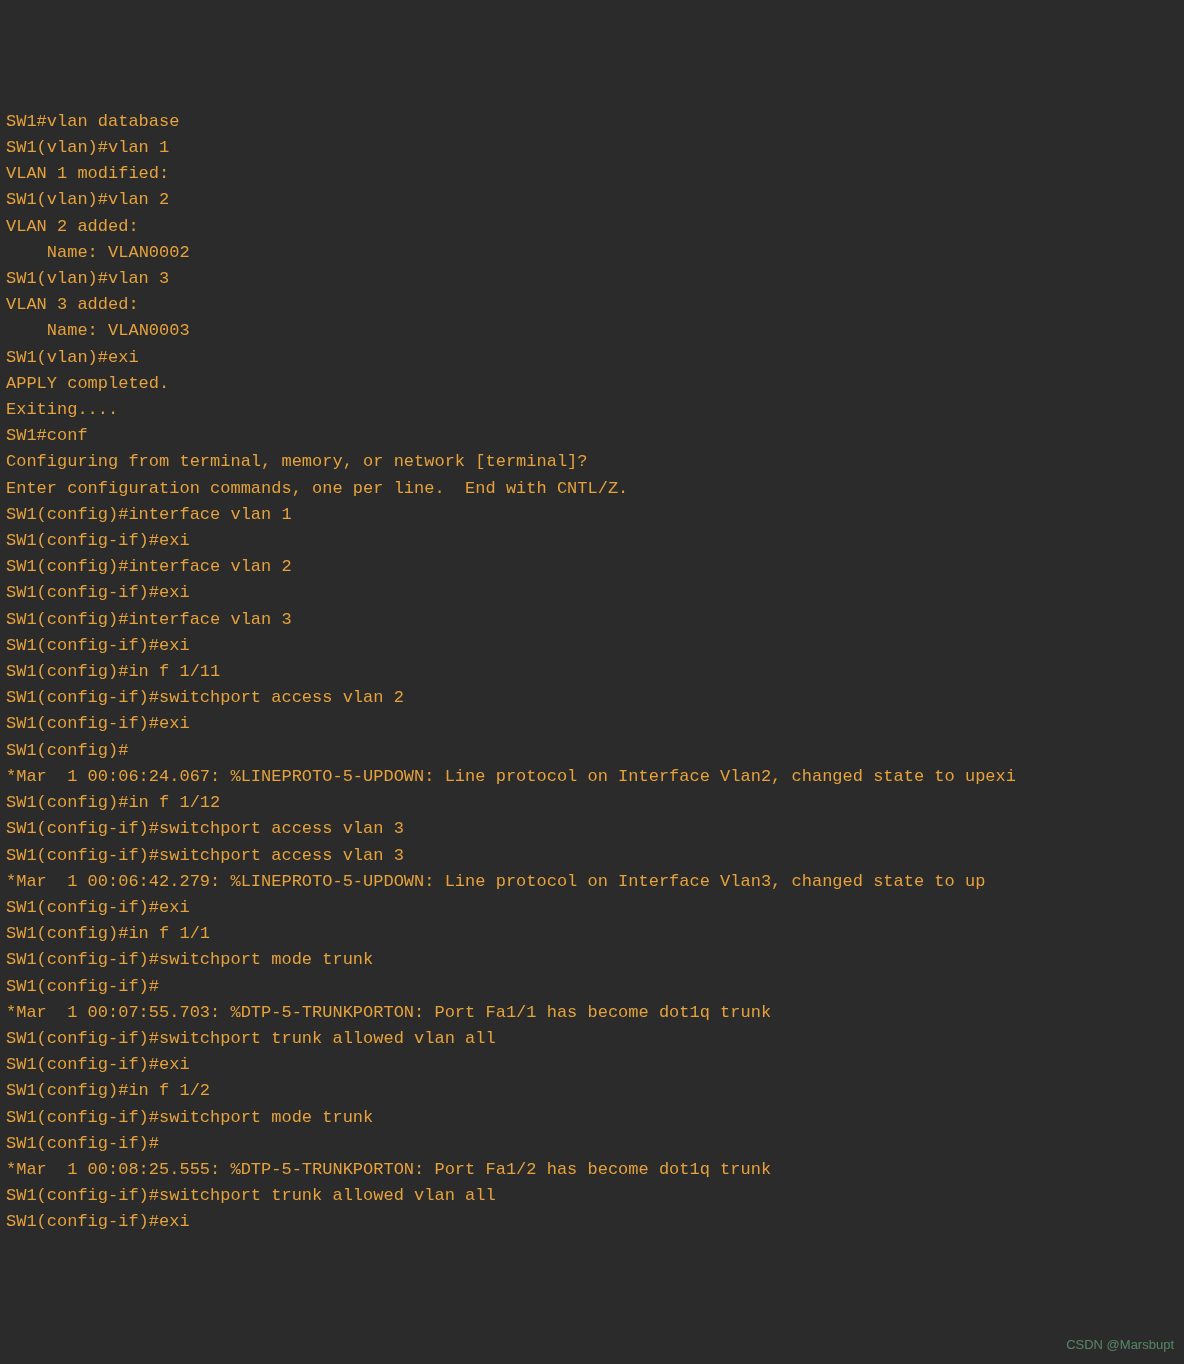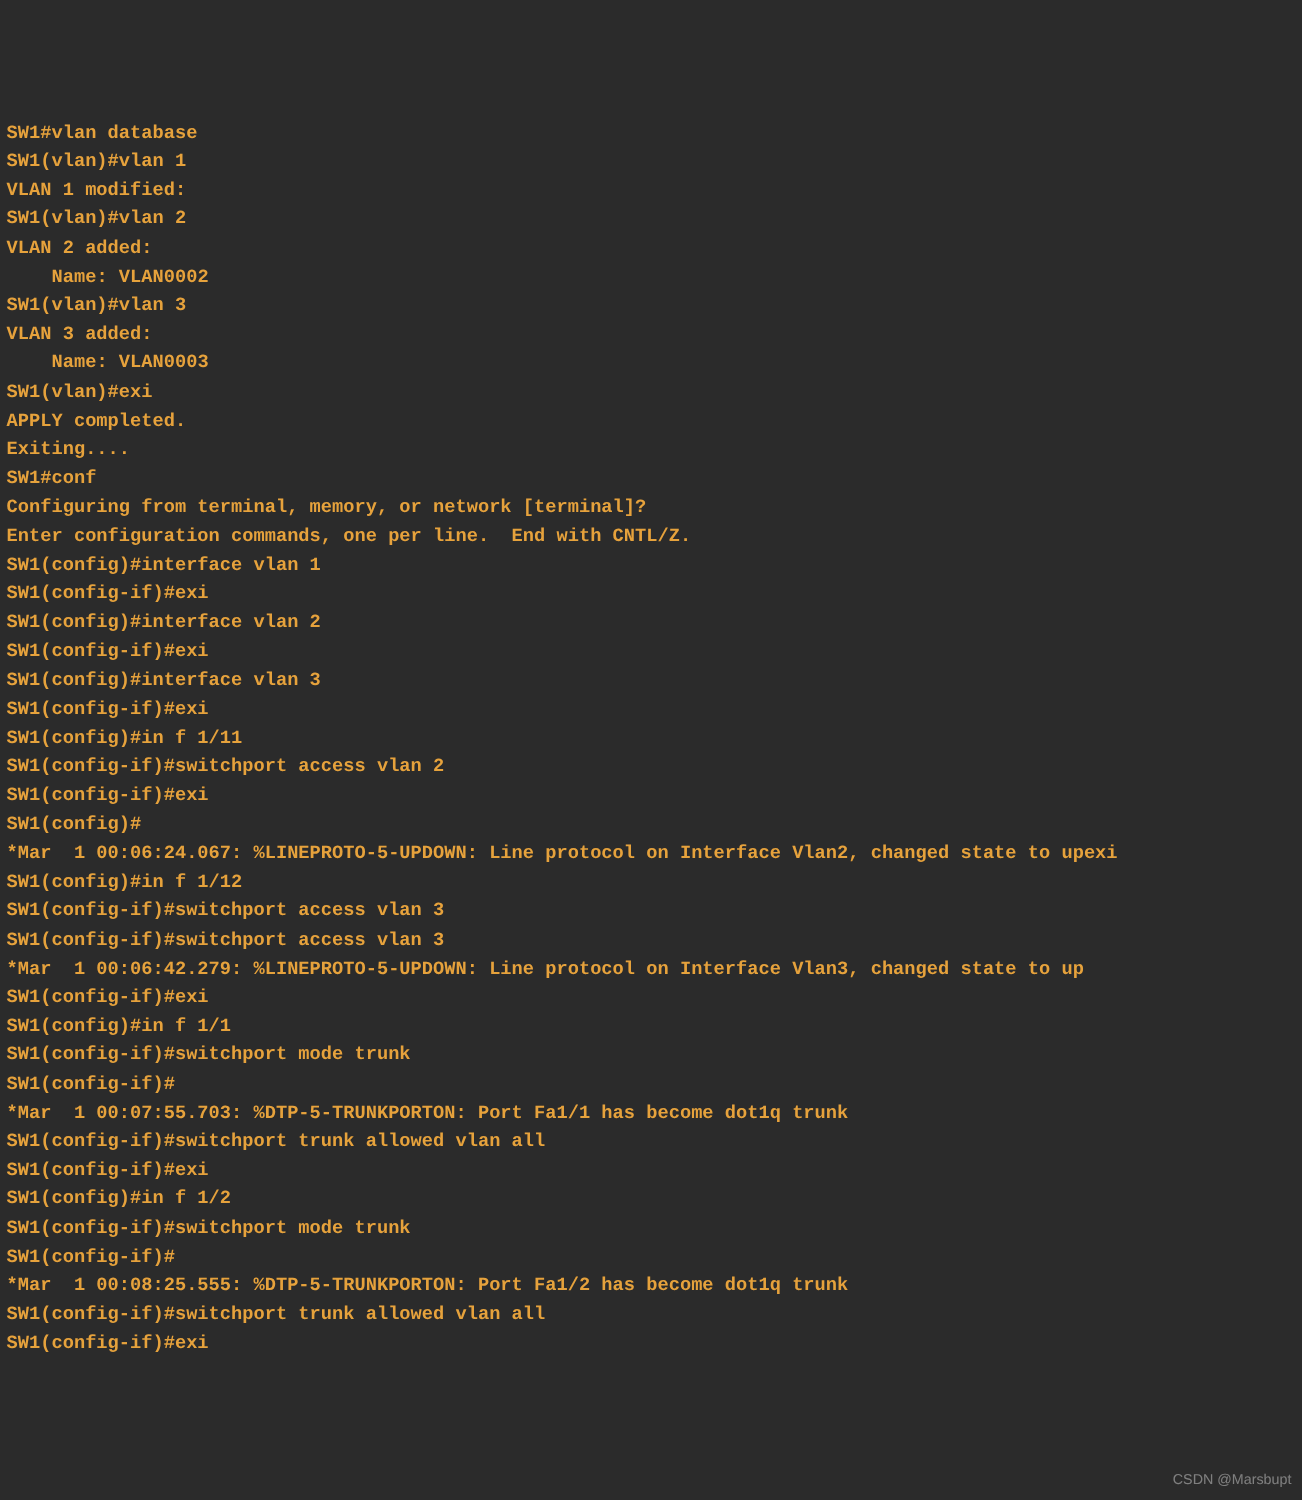--- a/index.html
+++ b/index.html
@@ -16,27 +16,26 @@
       padding: 4px 6px;
       width: 1184px;
       height: 1364px;
       overflow: hidden;
       white-space: pre-wrap;
       word-break: break-all;
       position: relative;
     }
     .terminal-line {
       display: block;
-      font-weight: bold;
     }
     .watermark {
       position: absolute;
       bottom: 6px;
       right: 10px;
-      color: #e5e5e5;
+      color: #86efac;
       font-size: 13px;
       opacity: 0.45;
       font-family: Arial, sans-serif;
     }
   </style>
 </head>
 <body>
 
 
 

